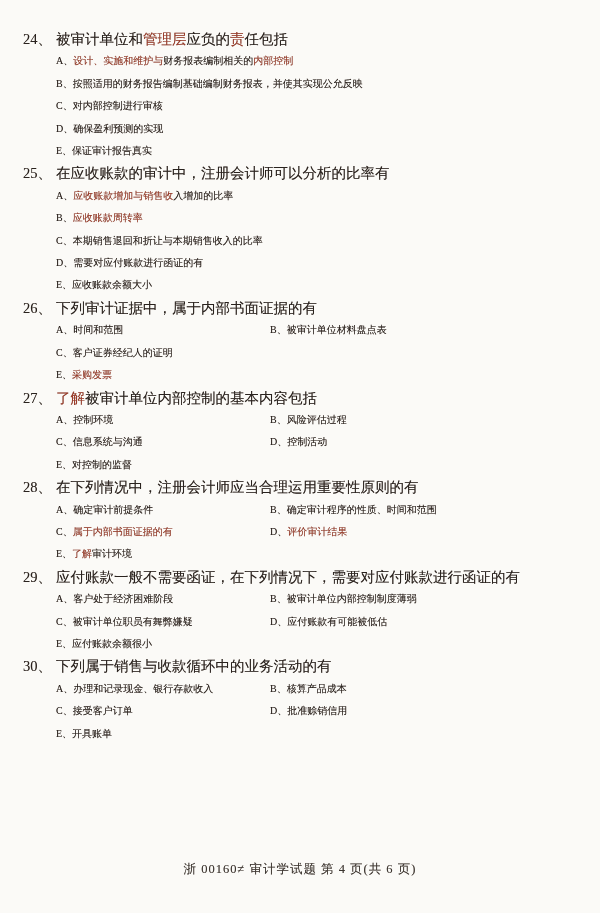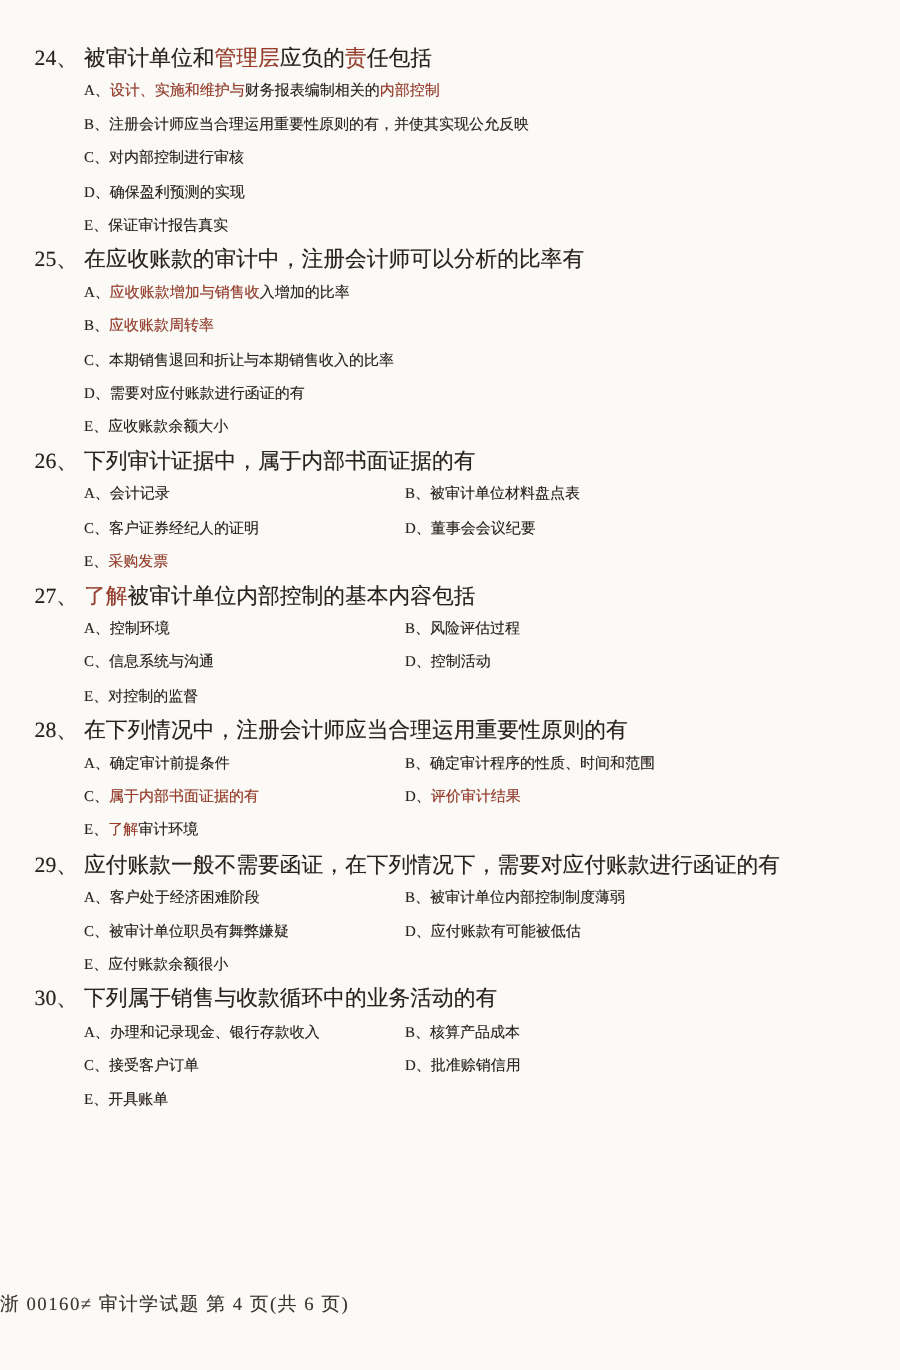--- a/index.html
+++ b/index.html
@@ -48,61 +48,61 @@
     top: 0;
     text-align: center;
   }
   .seg.k { color: #29221e; }
   .seg.red { color: #9c3b29; }
   .footer {
     position: absolute;
     top: 861px;
     left: 0;
     width: 100%;
-    text-align: left;
+    text-align: center;
     font-size: 12.5px;
     letter-spacing: 1px;
     color: #3b3530;
     text-shadow: 0 0 0.5px rgba(70, 50, 40, 0.4);
   }
 </style>
 </head>
 <body>
 
 <div class="page">
   <div>
       <div class="question">
         <div class="line title-row">
           <span class="q-num">24、</span>
           <span class="q-title-text"><span class="seg k">被审计单位和</span><span class="seg red">管理层</span><span class="seg k">应负的</span><span class="seg red">责</span><span class="seg k">任包括</span></span>
         </div>
         <div class="line opt-row"><span class="option "><span class="opt-label">A、</span><span class="opt-text"><span class="seg red">设计、实施和维护与</span><span class="seg k">财务报表编制相关的</span><span class="seg red">内部控制</span></span></span></div>
-        <div class="line opt-row"><span class="option "><span class="opt-label">B、</span><span class="opt-text"><span class="seg k">注册会计师应当合理运用重要性原则的有，并使其实现公允反映</span></span></span></div>
+        <div class="line opt-row"><span class="option "><span class="opt-label">B、</span><span class="opt-text"><span class="seg k">按照适用的财务报告编制基础编制财务报表，并使其实现公允反映</span></span></span></div>
         <div class="line opt-row"><span class="option "><span class="opt-label">C、</span><span class="opt-text"><span class="seg k">对内部控制进行审核</span></span></span></div>
         <div class="line opt-row"><span class="option "><span class="opt-label">D、</span><span class="opt-text"><span class="seg k">确保盈利预测的实现</span></span></span></div>
         <div class="line opt-row"><span class="option "><span class="opt-label">E、</span><span class="opt-text"><span class="seg k">保证审计报告真实</span></span></span></div>
       </div>
       <div class="question">
         <div class="line title-row">
           <span class="q-num">25、</span>
           <span class="q-title-text"><span class="seg k">在应收账款的审计中，注册会计师可以分析的比率有</span></span>
         </div>
         <div class="line opt-row"><span class="option "><span class="opt-label">A、</span><span class="opt-text"><span class="seg red">应收账款增加与销售收</span><span class="seg k">入增加的比率</span></span></span></div>
         <div class="line opt-row"><span class="option "><span class="opt-label">B、</span><span class="opt-text"><span class="seg red">应收账款周转率</span></span></span></div>
         <div class="line opt-row"><span class="option "><span class="opt-label">C、</span><span class="opt-text"><span class="seg k">本期销售退回和折让与本期销售收入的比率</span></span></span></div>
         <div class="line opt-row"><span class="option "><span class="opt-label">D、</span><span class="opt-text"><span class="seg k">需要对应付账款进行函证的有</span></span></span></div>
         <div class="line opt-row"><span class="option "><span class="opt-label">E、</span><span class="opt-text"><span class="seg k">应收账款余额大小</span></span></span></div>
       </div>
       <div class="question">
         <div class="line title-row">
           <span class="q-num">26、</span>
           <span class="q-title-text"><span class="seg k">下列审计证据中，属于内部书面证据的有</span></span>
         </div>
-        <div class="line opt-row two-col"><span class="option col-a"><span class="opt-label">A、</span><span class="opt-text"><span class="seg k">会计记录</span></span></span><span class="option col-b"><span class="opt-label">B、</span><span class="opt-text"><span class="seg k">被审计单位材料盘点表</span></span></span></div>
-        <div class="line opt-row two-col"><span class="option col-a"><span class="opt-label">C、</span><span class="opt-text"><span class="seg k">客户证券经纪人的证明</span></span></span><span class="option col-b"><span class="opt-label">D、</span><span class="opt-text"><span class="seg k">董事会会议纪要</span></span></span></div>
+        <div class="line opt-row two-col"><span class="option col-a"><span class="opt-label">A、</span><span class="opt-text"><span class="seg k">时间和范围</span></span></span><span class="option col-b"><span class="opt-label">B、</span><span class="opt-text"><span class="seg k">被审计单位材料盘点表</span></span></span></div>
+        <div class="line opt-row two-col"><span class="option col-a"><span class="opt-label">C、</span><span class="opt-text"><span class="seg k">客户证券经纪人的证明</span></span></span></div>
         <div class="line opt-row two-col"><span class="option col-a"><span class="opt-label">E、</span><span class="opt-text"><span class="seg red">采购发票</span></span></span></div>
       </div>
       <div class="question">
         <div class="line title-row">
           <span class="q-num">27、</span>
           <span class="q-title-text"><span class="seg red">了解</span><span class="seg k">被审计单位内部控制的基本内容包括</span></span>
         </div>
         <div class="line opt-row two-col"><span class="option col-a"><span class="opt-label">A、</span><span class="opt-text"><span class="seg k">控制环境</span></span></span><span class="option col-b"><span class="opt-label">B、</span><span class="opt-text"><span class="seg k">风险评估过程</span></span></span></div>
         <div class="line opt-row two-col"><span class="option col-a"><span class="opt-label">C、</span><span class="opt-text"><span class="seg k">信息系统与沟通</span></span></span><span class="option col-b"><span class="opt-label">D、</span><span class="opt-text"><span class="seg k">控制活动</span></span></span></div>
         <div class="line opt-row two-col"><span class="option col-a"><span class="opt-label">E、</span><span class="opt-text"><span class="seg k">对控制的监督</span></span></span></div>

